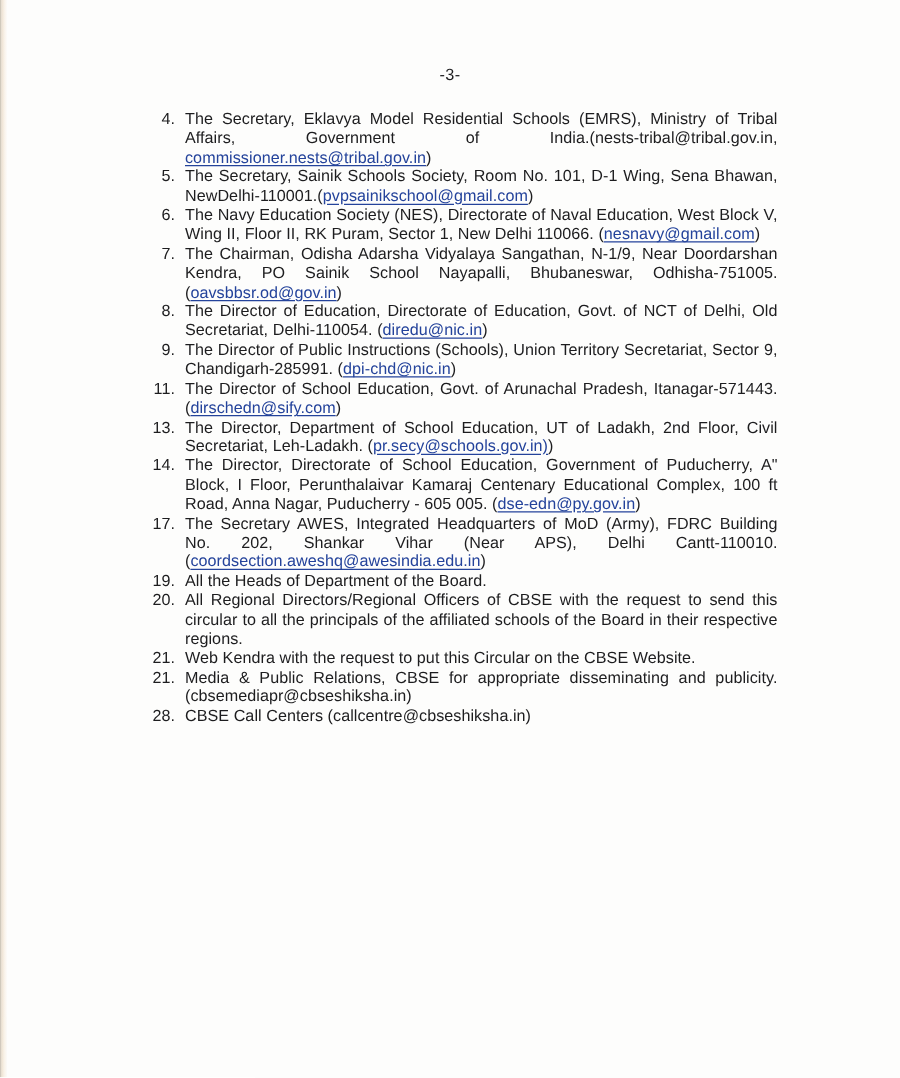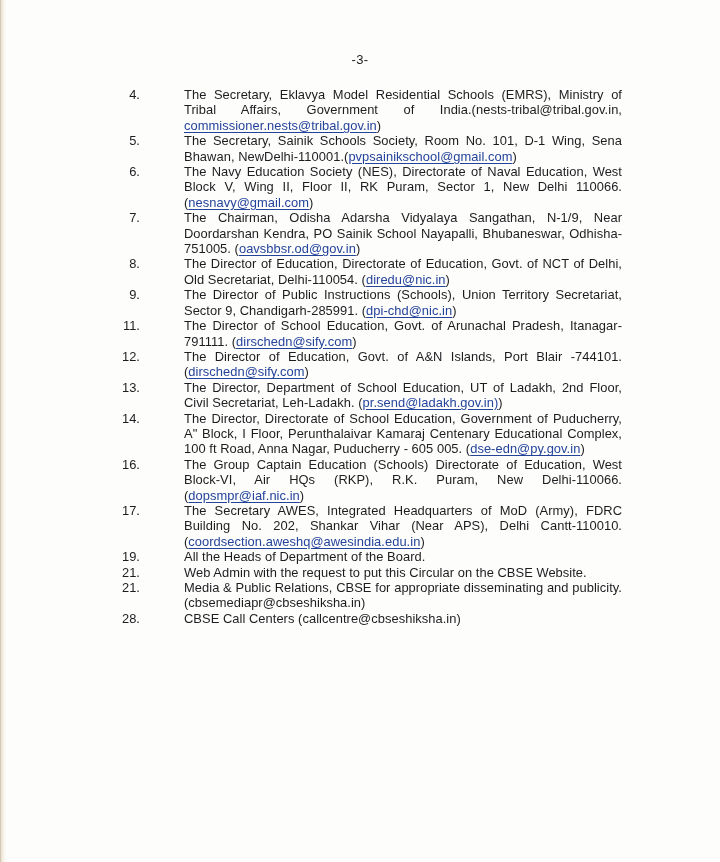--- a/index.html
+++ b/index.html
@@ -45,21 +45,20 @@
   .item .num {
     flex: 0 0 28px;
     text-align: right;
     padding-right: 8px;
     white-space: nowrap;
   }
   .item .content {
     flex: 1 1 auto;
     width: 474px;
     text-align: justify;
-    margin-left: 36px;
   }
   .email-link {
     color: var(--link-color);
     text-decoration: underline;
     text-underline-offset: 2px;
     cursor: pointer;
   }
 </style>
 </head>
 <body>
@@ -87,49 +86,45 @@
       <div class="item">
         <span class="num">8.</span>
         <div class="content"><span>The Director of Education, Directorate of Education, Govt. of NCT of Delhi, Old Secretariat, Delhi-110054. (</span><span class="email-link">diredu@nic.in</span><span>)</span></div>
       </div>
       <div class="item">
         <span class="num">9.</span>
         <div class="content"><span>The Director of Public Instructions (Schools), Union Territory Secretariat, Sector 9, Chandigarh-285991. (</span><span class="email-link">dpi-chd@nic.in</span><span>)</span></div>
       </div>
       <div class="item">
         <span class="num">11.</span>
-        <div class="content"><span>The Director of School Education, Govt. of Arunachal Pradesh, Itanagar-791111. (</span><span class="email-link">dirschedn@sify.com</span><span>)</span></div>
-      </div>
-      <div class="item">
-        <span class="num">12.</span>
-        <div class="content"><span>The Director of Education, Govt. of A&amp;N Islands, Port Blair -744101. (</span><span class="email-link">dirschedn@sify.com</span><span>)</span></div>
+        <div class="content"><span>The Director of School Education, Govt. of Arunachal Pradesh, Itanagar-571443. (</span><span class="email-link">dirschedn@sify.com</span><span>)</span></div>
       </div>
       <div class="item">
         <span class="num">13.</span>
-        <div class="content"><span>The Director, Department of School Education, UT of Ladakh, 2nd Floor, Civil Secretariat, Leh-Ladakh. (</span><span class="email-link">pr.send@ladakh.gov.in)</span><span>)</span></div>
+        <div class="content"><span>The Director, Department of School Education, UT of Ladakh, 2nd Floor, Civil Secretariat, Leh-Ladakh. (</span><span class="email-link">pr.secy@schools.gov.in)</span><span>)</span></div>
       </div>
       <div class="item">
         <span class="num">14.</span>
         <div class="content"><span>The Director, Directorate of School Education, Government of Puducherry, A" Block, I Floor, Perunthalaivar Kamaraj Centenary Educational Complex, 100 ft Road, Anna Nagar, Puducherry - 605 005. (</span><span class="email-link">dse-edn@py.gov.in</span><span>)</span></div>
-      </div>
-      <div class="item">
-        <span class="num">16.</span>
-        <div class="content"><span>The Group Captain Education (Schools) Directorate of Education, West Block-VI, Air HQs (RKP), R.K. Puram, New Delhi-110066. (</span><span class="email-link">dopsmpr@iaf.nic.in</span><span>)</span></div>
       </div>
       <div class="item">
         <span class="num">17.</span>
         <div class="content"><span>The Secretary AWES, Integrated Headquarters of MoD (Army), FDRC Building No. 202, Shankar Vihar (Near APS), Delhi Cantt-110010. (</span><span class="email-link">coordsection.aweshq@awesindia.edu.in</span><span>)</span></div>
       </div>
       <div class="item">
         <span class="num">19.</span>
         <div class="content"><span>All the Heads of Department of the Board.</span></div>
       </div>
       <div class="item">
+        <span class="num">20.</span>
+        <div class="content"><span>All Regional Directors/Regional Officers of CBSE with the request to send this circular to all the principals of the affiliated schools of the Board in their respective regions.</span></div>
+      </div>
+      <div class="item">
         <span class="num">21.</span>
-        <div class="content"><span>Web Admin with the request to put this Circular on the CBSE Website.</span></div>
+        <div class="content"><span>Web Kendra with the request to put this Circular on the CBSE Website.</span></div>
       </div>
       <div class="item">
         <span class="num">21.</span>
         <div class="content"><span>Media &amp; Public Relations, CBSE for appropriate disseminating and publicity. (cbsemediapr@cbseshiksha.in)</span></div>
       </div>
       <div class="item">
         <span class="num">28.</span>
         <div class="content"><span>CBSE Call Centers (callcentre@cbseshiksha.in)</span></div>
       </div>
     </div>

